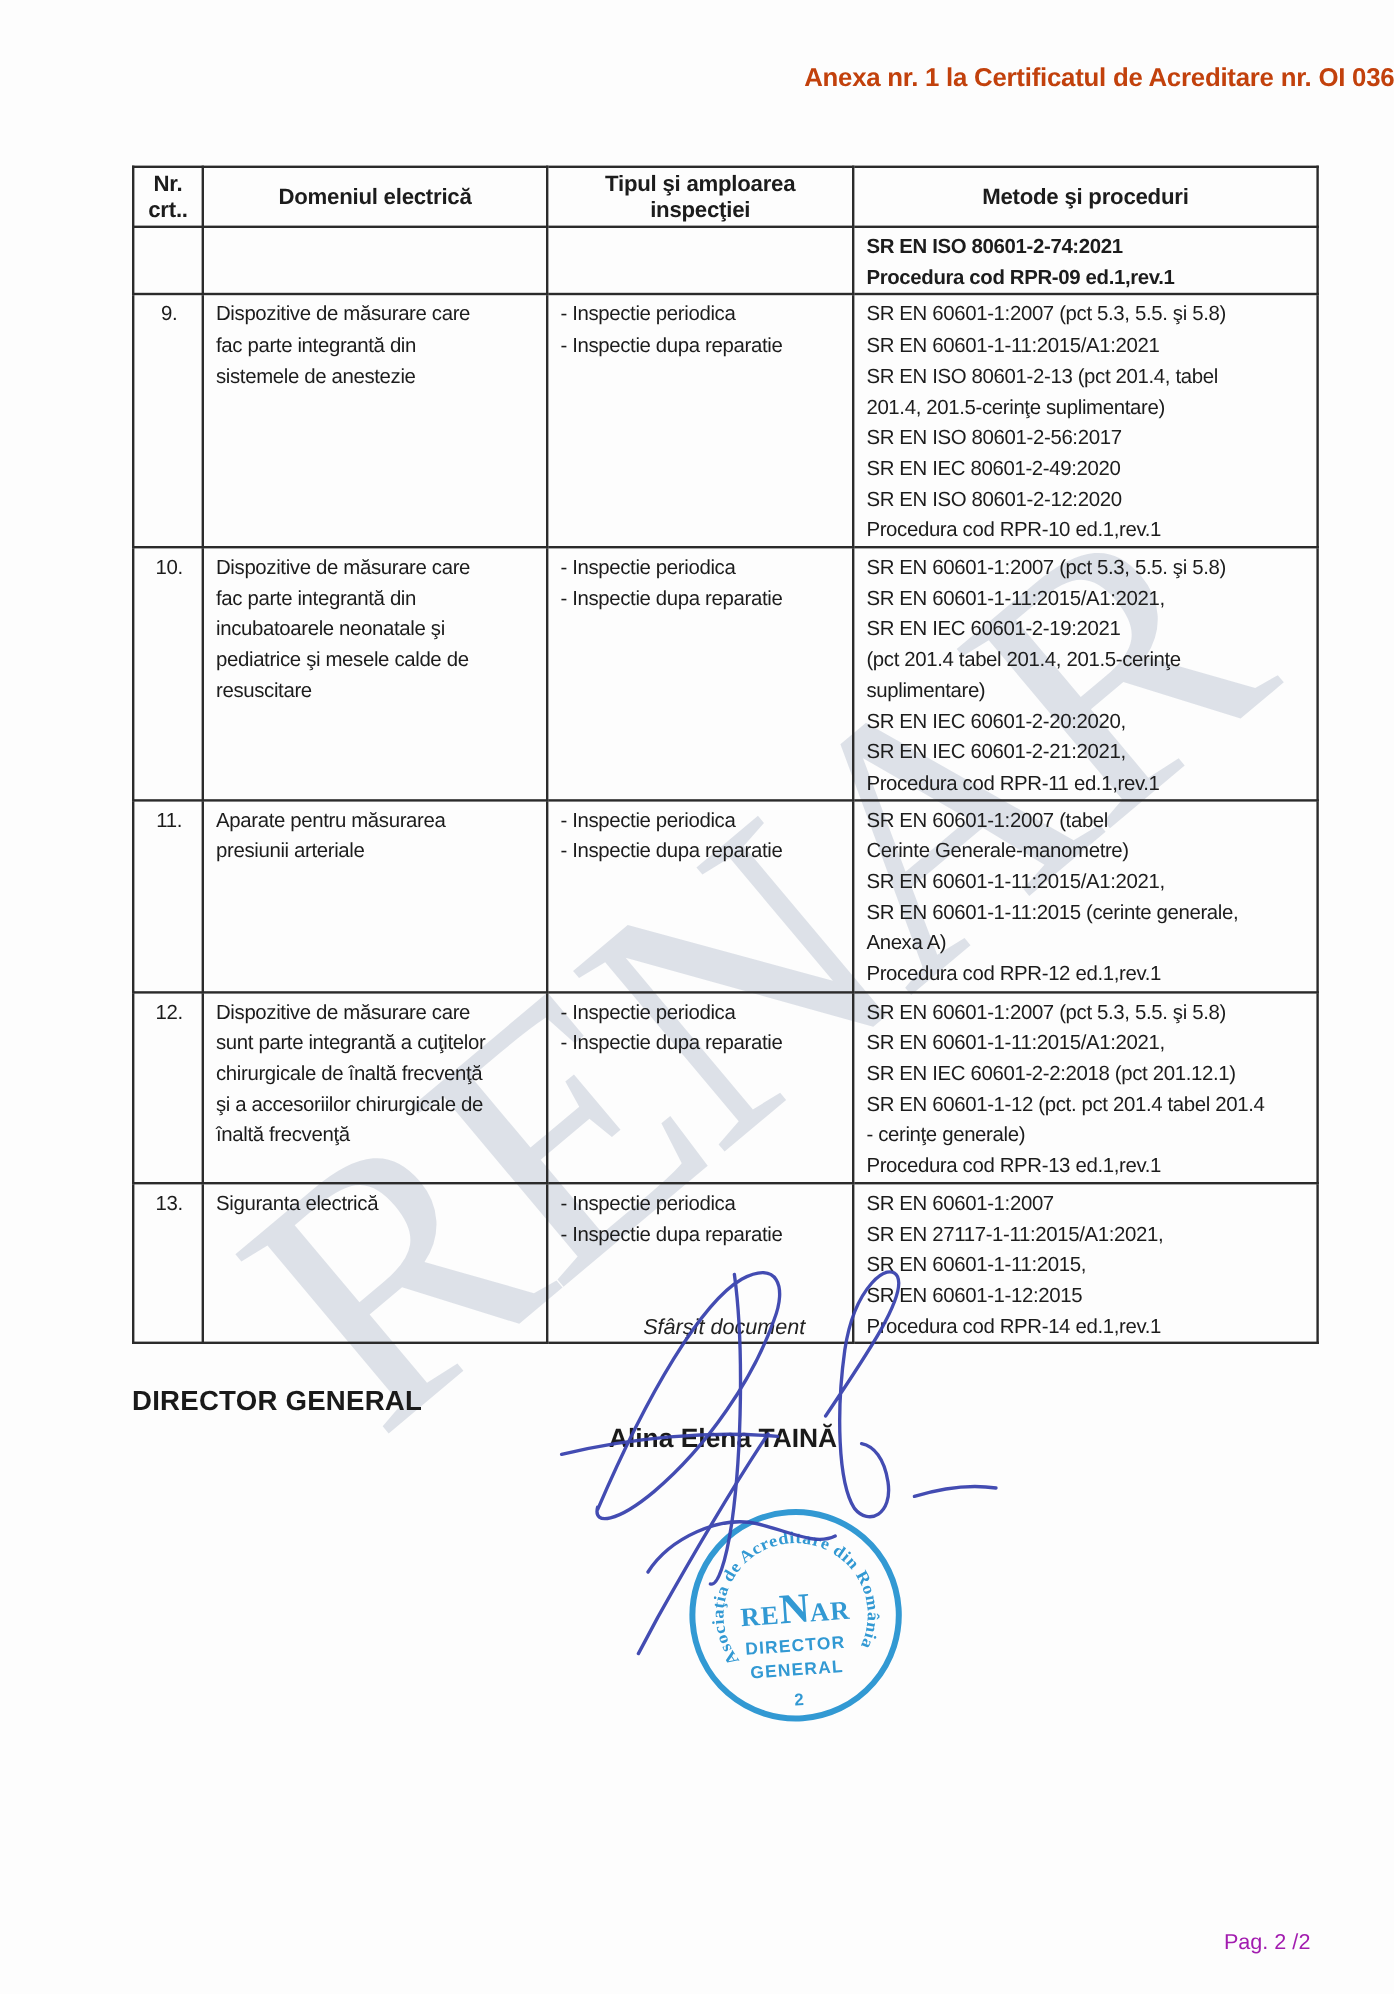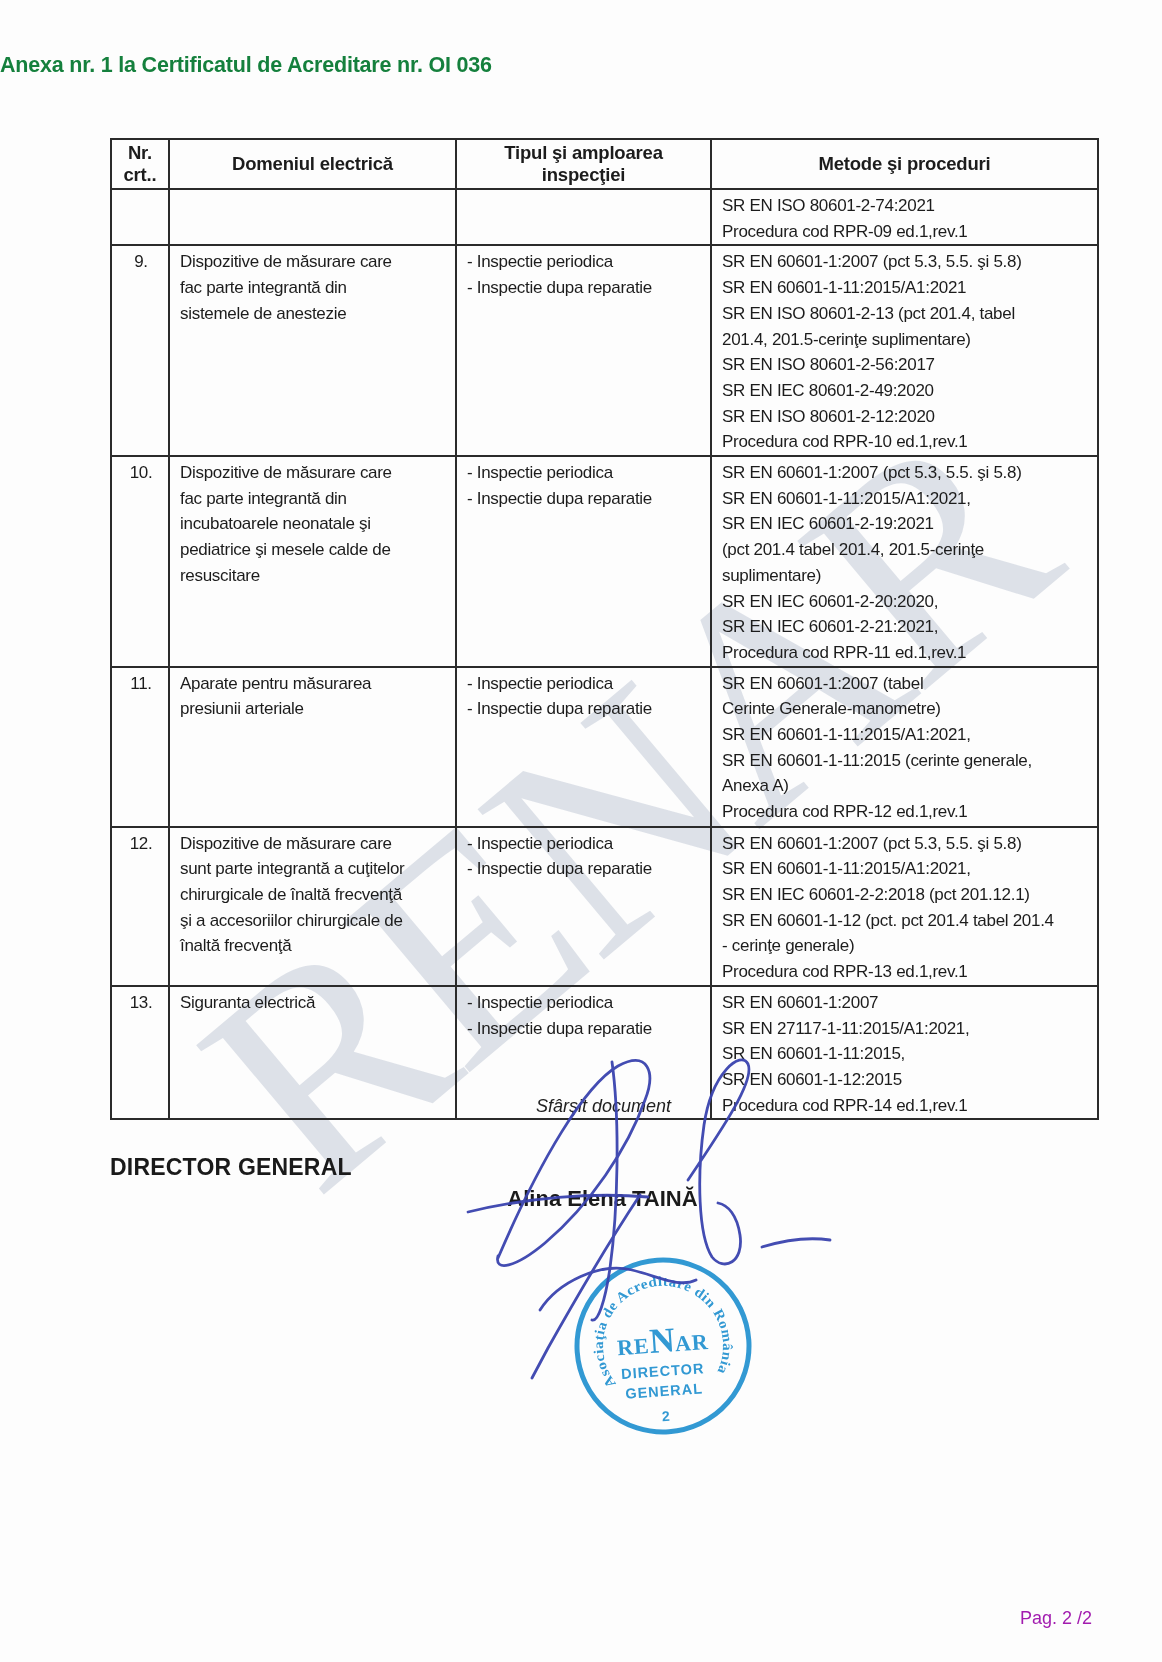--- a/index.html
+++ b/index.html
@@ -7,23 +7,23 @@
     position:relative;
     width:1162px;height:1662px;
     background:#fdfdfd;
     overflow:hidden;
     font-family:"Liberation Sans",sans-serif;
     color:#1c1c1c;
   }
   
   .title-block{
     position:absolute;top:50px;left:0;width:1162px;
-    text-align:left;font-weight:bold;
+    text-align:right;font-weight:bold;
     font-size:21.5px;line-height:30px;letter-spacing:-0.2px;
-    color:#15803d;
+    color:#c2410c;
   }
   
   .watermark{
     position:absolute;left:95px;top:660px;width:1060px;
     text-align:center;
     transform:rotate(-40deg);
     font-family:"Liberation Serif",serif;
     font-size:300px;line-height:300px;font-weight:normal;
     letter-spacing:-8px;
     color:rgba(201,208,219,0.62);
@@ -43,21 +43,21 @@
     padding:3px 8px 0 10px;
     overflow:hidden;
   }
   table.insp th{
     vertical-align:middle;text-align:center;
     font-weight:bold;font-size:18.5px;line-height:22px;
     padding:2px 4px;letter-spacing:-0.2px;
   }
   td.nr{text-align:center;padding-left:2px;padding-right:2px;}
   tr.h-head{height:48px;padding-left:42px;}
-  tr.h-r0{height:48px;}
+  tr.h-r0{height:48px;font-weight:bold;}
   tr.h-r1{height:207px;}
   tr.h-r2{height:201px;margin-top:37px;}
   tr.h-r3{height:160px;margin-top:25px;}
   tr.h-r4{height:153px;}
   tr.h-r5{height:131px;}
   
   .end-note{
     position:absolute;left:110px;top:1096px;width:987px;
     text-align:center;font-style:italic;font-size:18px;color:#222;
     z-index:2;

